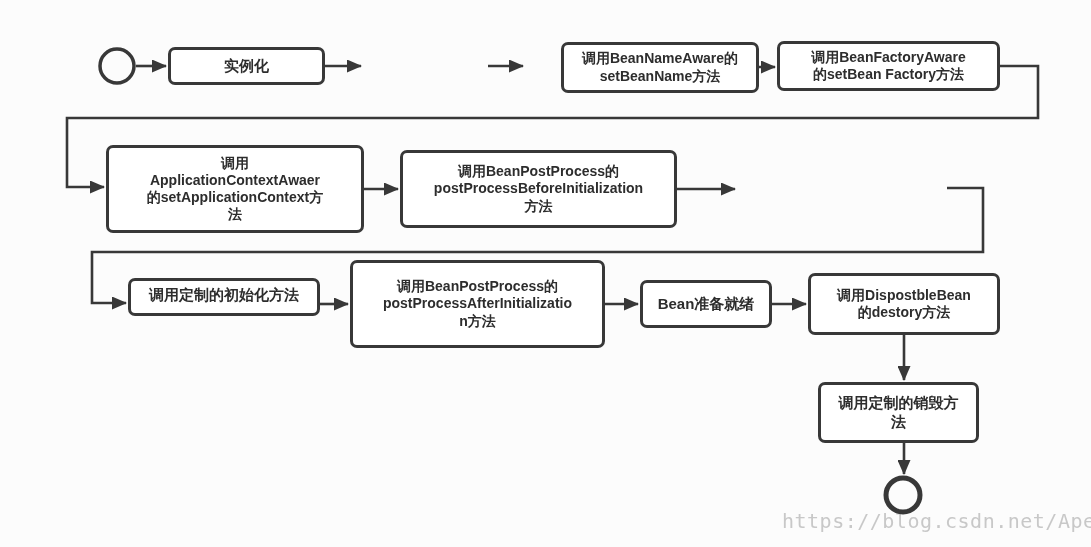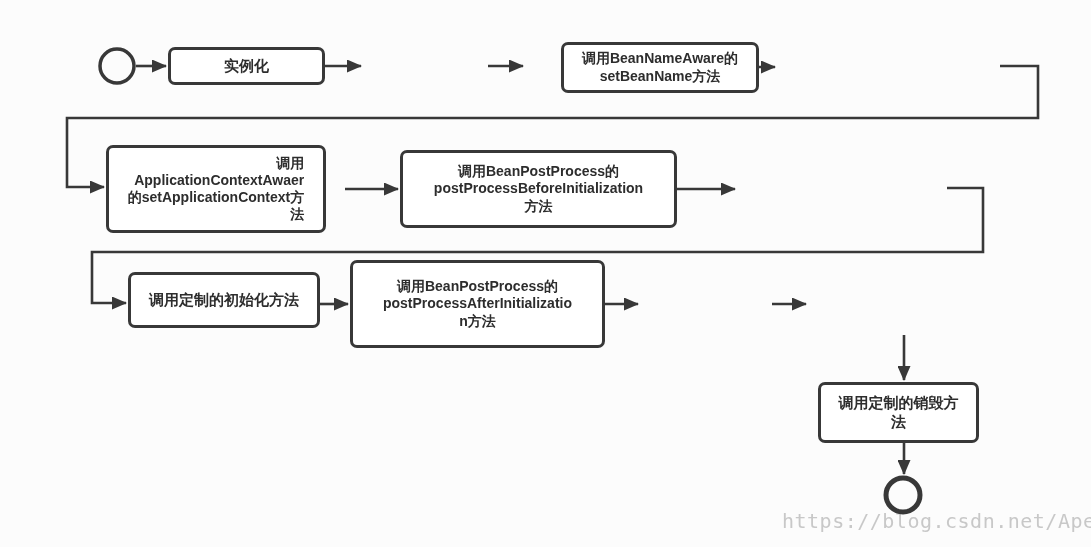--- a/index.html
+++ b/index.html
@@ -92,34 +92,39 @@
       <line x1="904" y1="443" x2="904" y2="474" marker-end="url(#arrow)"></line>
     </g>
   </svg>
 
   <div class="node big" style="left:168px; top:47px; width:157px; height:38px;">实例化</div>
 
 
   <div class="node" style="left:525px; top:42px; width:198px; height:51px;margin-left:36px;">调用BeanNameAware的
 setBeanName方法</div>
 
+  <div class="node" style="left:777px; top:41px; width:223px; height:50px;">调用BeanFactoryAware
+的setBean Factory方法</div>
 
-  <div class="node" style="left:106px; top:145px; width:220px; height:88px;text-align:right;">调用
+  <div class="node" style="left:106px; top:145px; width:258px; height:88px;">调用
 ApplicationContextAwaer
 的setApplicationContext方
 法</div>
 
   <div class="node" style="left:400px; top:150px; width:277px; height:78px;">调用BeanPostProcess的
 postProcessBeforeInitialization
 方法</div>
 
 
-  <div class="node big" style="left:128px; top:272px; width:192px; height:56px;">调用定制的初始化方法</div>
+  <div class="node big" style="left:128px; top:278px; width:192px; height:38px;font-family:Liberation Mono, monospace;">调用定制的初始化方法</div>
 
   <div class="node" style="left:350px; top:260px; width:255px; height:88px;">调用BeanPostProcess的
 postProcessAfterInitializatio
 n方法</div>
 
+  <div class="node big" style="left:640px; top:280px; width:132px; height:48px;">Bean准备就绪</div>
 
+  <div class="node" style="left:808px; top:273px; width:192px; height:62px;">调用DispostbleBean
+的destory方法</div>
 
   <div class="node big" style="left:818px; top:382px; width:161px; height:61px;">调用定制的销毁方法</div>
 
 </div>
 
 </body></html>

